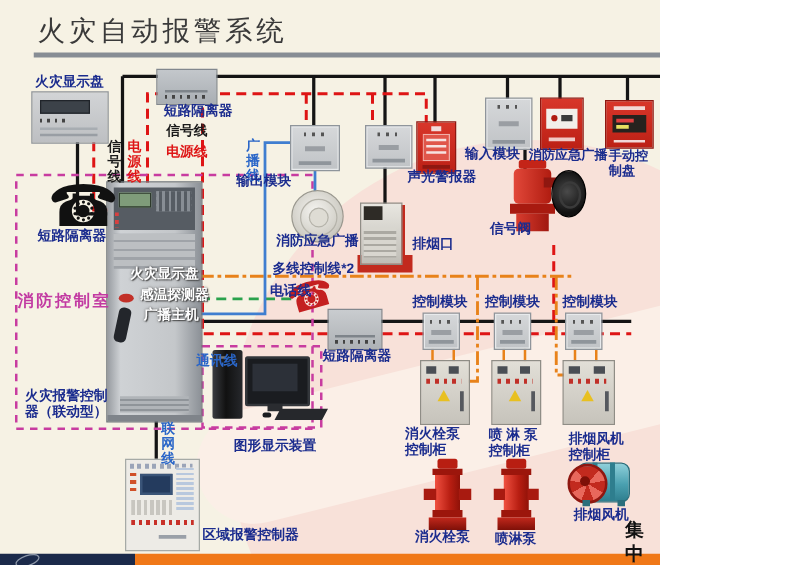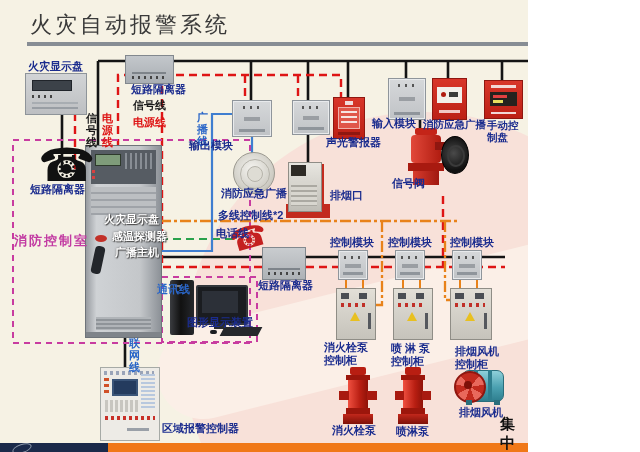--- a/index.html
+++ b/index.html
@@ -329,21 +329,23 @@
   <span class="lbl" style="left:330px;top:189px;">排烟口</span>
   <span class="lbl" style="left:218px;top:209px;">多线控制线*2</span>
   <span class="lbl" style="left:216px;top:227px;">电话线</span>
   <span class="lbl" style="left:30px;top:183px;">短路隔离器</span>
   <span class="lbl mag" style="left:14px;top:233px;">消防控制室</span>
   <span class="lbl" style="left:258px;top:279px;">短路隔离器</span>
   <span class="lbl" style="left:330px;top:236px;">控制模块</span>
   <span class="lbl" style="left:388px;top:236px;">控制模块</span>
   <span class="lbl" style="left:450px;top:236px;">控制模块</span>
   <span class="lbl blue2" style="left:157px;top:283px;">通讯线</span>
-  <span class="lbl" style="left:187px;top:316px;">图形显示装置</span>
+  <span class="lbl" style="left:187px;top:351px;">图形显示装置</span>
+  <span class="lbl" style="left:20px;top:311px;">火灾报警控制
+器（联动型）</span>
   <span class="lbl blue2 vert" style="left:128px;top:337px;">联网线</span>
   <span class="lbl" style="left:162px;top:422px;">区域报警控制器</span>
   <span class="lbl" style="left:324px;top:341px;">消火栓泵
 控制柜</span>
   <span class="lbl" style="left:391px;top:342px;">喷 淋 泵
 控制柜</span>
   <span class="lbl" style="left:455px;top:345px;">排烟风机
 控制柜</span>
   <span class="lbl" style="left:332px;top:424px;">消火栓泵</span>
   <span class="lbl" style="left:396px;top:425px;">喷淋泵</span>

